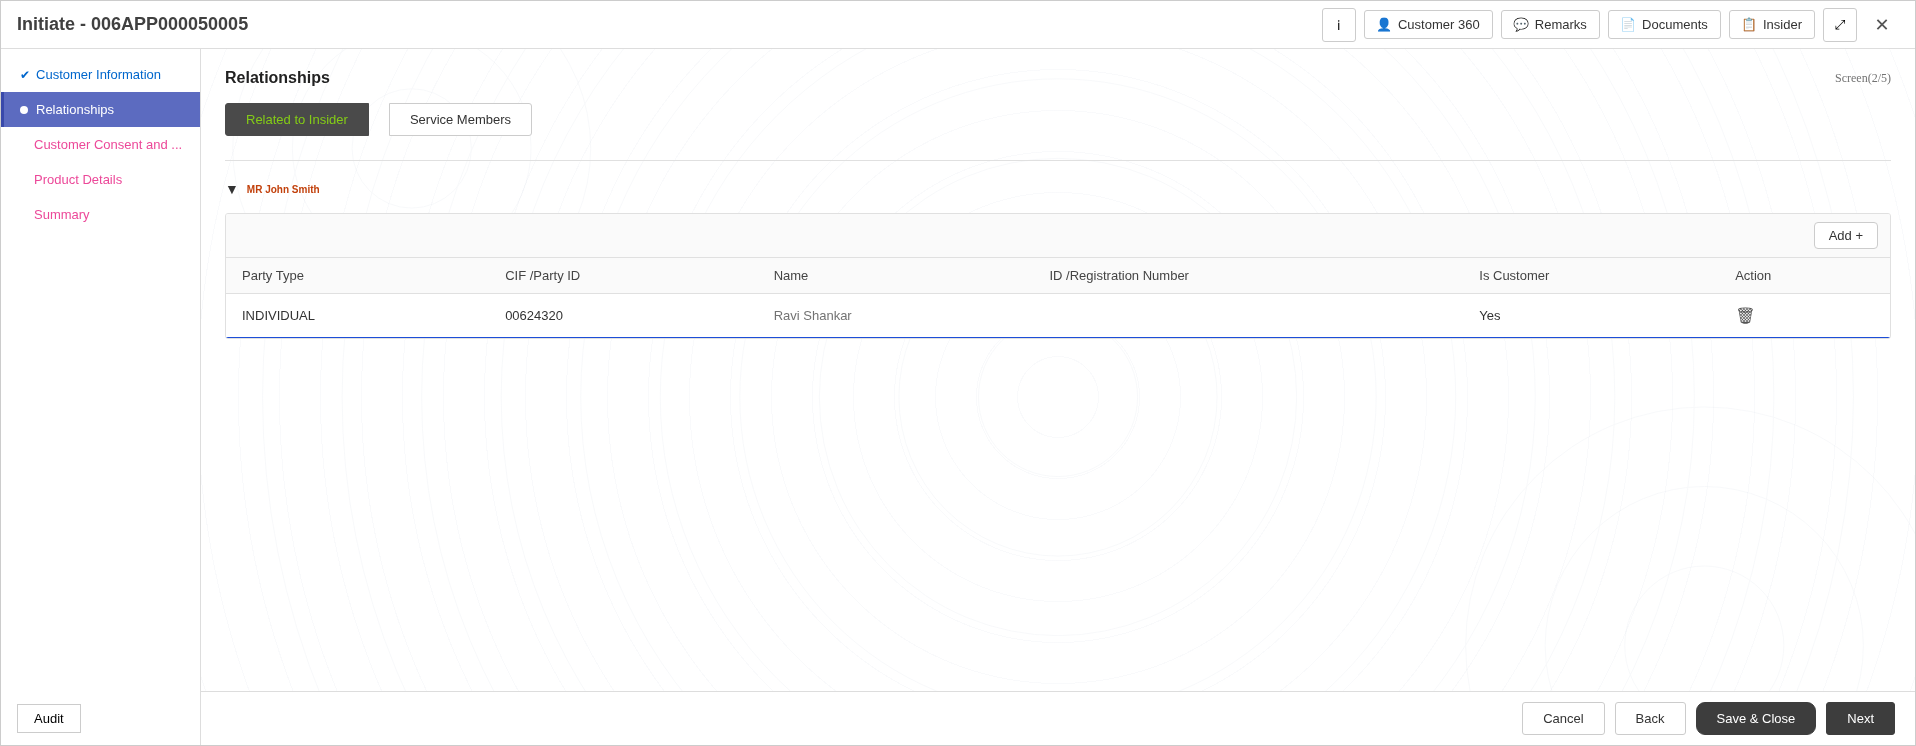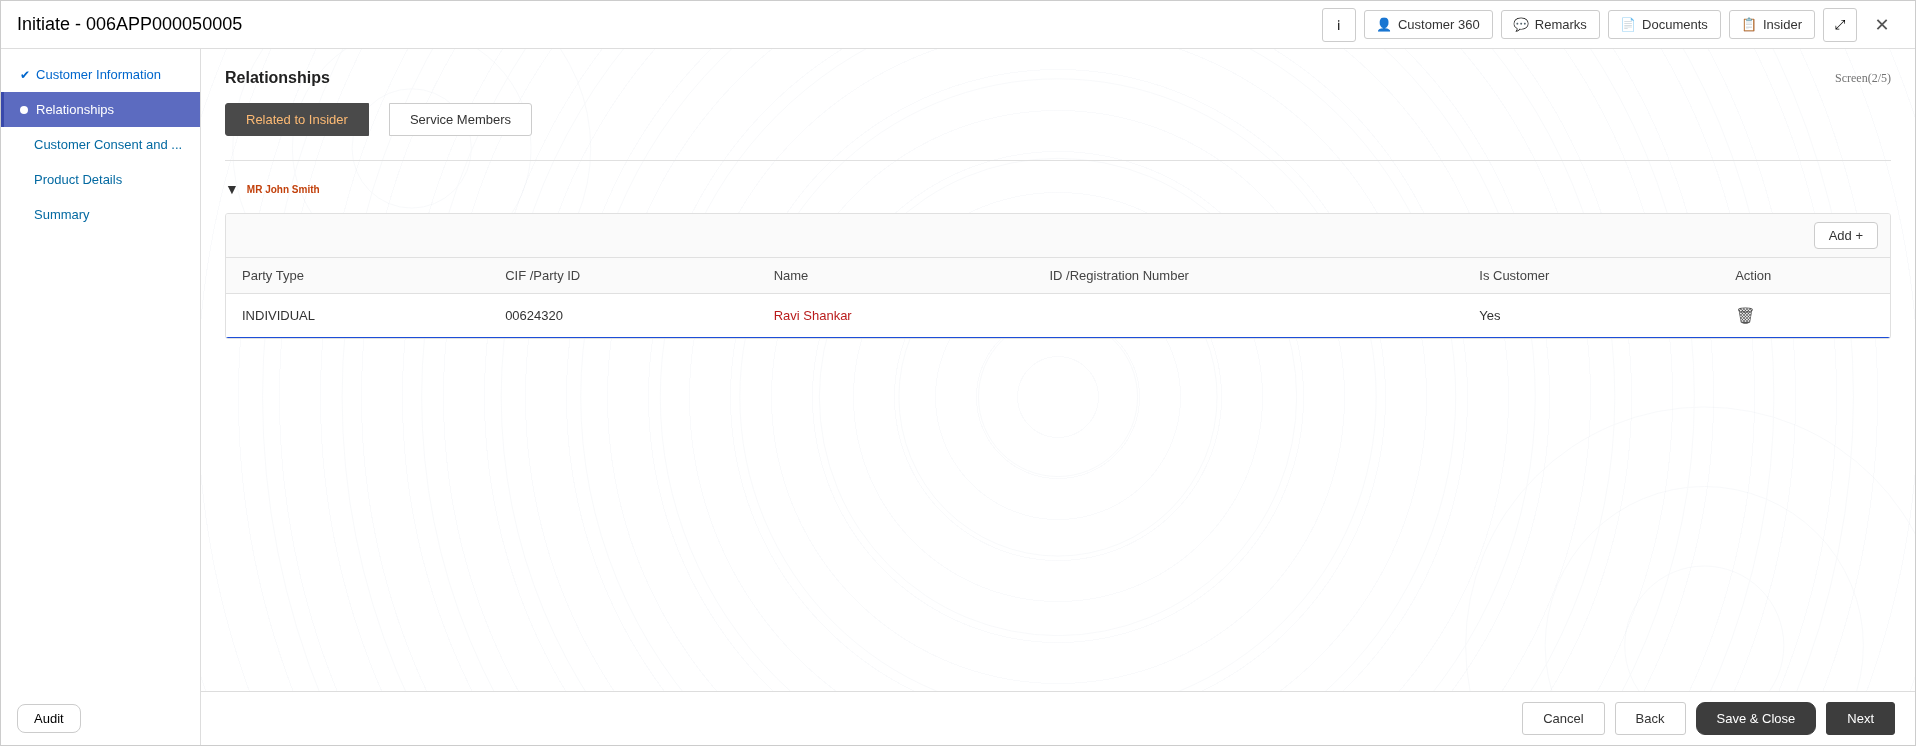--- a/index.html
+++ b/index.html
@@ -20,22 +20,22 @@
       align-items: center;
       justify-content: space-between;
       background: #fff;
       padding: 0 16px;
       height: 48px;
       border-bottom: 1px solid #ddd;
       flex-shrink: 0;
     }
     .header-title {
       font-size: 18px;
-      font-weight: normal;
-      color: #000000;
+      font-weight: bold;
+      color: #404040;
     }
     .header-actions {
       display: flex;
       align-items: center;
       gap: 8px;
     }
     .header-btn {
       display: flex;
       align-items: center;
       gap: 5px;
@@ -89,21 +89,21 @@
       flex-direction: column;
       justify-content: space-between;
     }
     .sidebar-items { flex: 1; }
     .sidebar-item {
       display: flex;
       align-items: center;
       padding: 10px 16px;
       cursor: pointer;
       font-size: 13px;
-      color: #0369a1;
+      color: #ec4899;
       border-left: 3px solid transparent;
     }
     .sidebar-item.active {
       background: #5c6bc0;
       color: #fff;
       border-left: 3px solid #3949ab;
       font-weight: 500;
     }
     .sidebar-item.completed {
       color: #0066cc;
@@ -119,21 +119,21 @@
       background: #fff;
       margin-right: 8px;
       flex-shrink: 0;
     }
     .sidebar-footer {
       padding: 12px 16px;
     }
     .audit-btn {
       padding: 6px 16px;
       border: 1px solid #ccc;
-      border-radius: 8px;
+      border-radius: 0;
       background: #fff;
       cursor: pointer;
       font-size: 13px;
     }
 
     
     .main-content {
       flex: 1;
       background: #fff;
       display: flex;
@@ -188,21 +188,21 @@
       border: 1px solid #ccc;
       background: #fff;
       cursor: pointer;
       font-size: 13px;
       color: #333;
     }
     .tab-btn:first-child { border-radius: 3px 0 0 3px; }
     .tab-btn:last-child { border-radius: 0 3px 3px 0; margin-left: 20px; }
     .tab-btn.active {
       background: #4a4a4a;
-      color: #fdba74;
+      color: #84cc16;
       border-color: #4a4a4a;
     }
 
     
     .section-header {
       display: flex;
       align-items: center;
       gap: 8px;
       margin-bottom: 16px;
     }
@@ -255,21 +255,21 @@
       font-weight: 400;
       color: #444;
     }
     td {
       padding: 12px 16px;
       font-size: 13px;
       color: #333;
       border-bottom: 1px solid #1d4ed8;
     }
     td.link-cell {
-      color: #b91c1c;
+      color: #737373;
       cursor: pointer;
     }
     .delete-icon {
       cursor: pointer;
       font-size: 16px;
       color: #555;
     }
 
     
     .footer {

